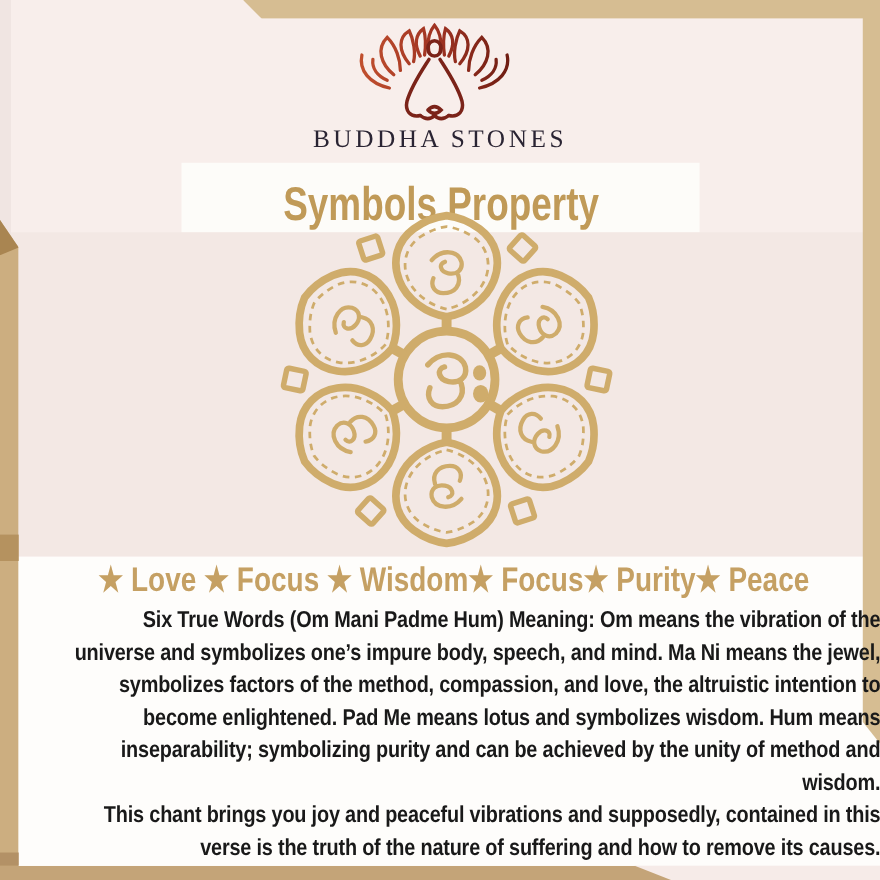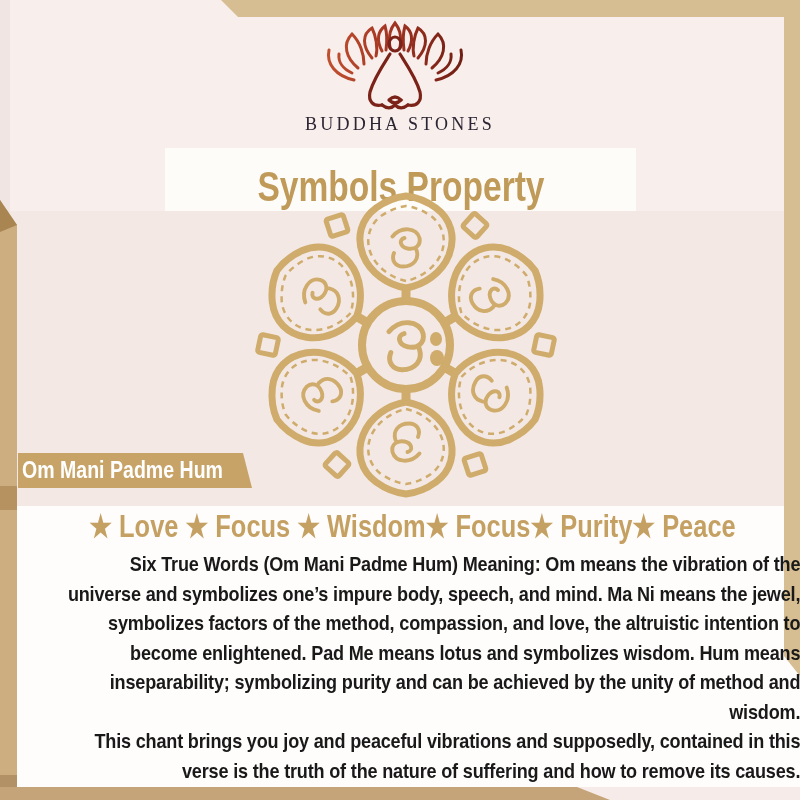--- a/index.html
+++ b/index.html
@@ -22,21 +22,21 @@
              clip-path:polygon(0 0,17px 25px,17px 600px,0 600px);}
   .frame-left-bevel{left:0;top:200px;width:17px;height:34px;background:#a98551;
              clip-path:polygon(0 0,17px 25px,0 32px);}
   .fold-badge{left:0;top:486px;width:17px;height:24px;background:#b5925f;}
   .fold-bottom{left:0;top:775px;width:17px;height:12px;background:#b39166;}
   .frame-bottom{left:0;top:787px;width:800px;height:13px;background:#c4a478;
              clip-path:polygon(0 0,577px 0,610px 13px,0 13px);}
 
   
   .brand-name{left:0;top:114px;width:800px;text-align:center;
-      font-family:"Liberation Serif",serif;font-size:18px;font-weight:500;
+      font-family:"Liberation Serif",serif;font-size:23px;font-weight:500;
       letter-spacing:3.2px;color:#2a2433;}
 
   
   .heading-band{left:165px;top:148px;width:471px;height:63px;background:#fdfcf9;
       display:flex;align-items:flex-end;justify-content:center;}
   .heading-text{font-size:43px;font-weight:700;color:#c09a58;letter-spacing:0;
       transform:scaleX(0.78);white-space:nowrap;}
 
   
   .badge{left:18px;top:453px;width:234px;height:35px;background:#c7a368;
@@ -160,23 +160,20 @@
   </svg>
 
   <div class="abs frame-top"></div>
   <div class="abs frame-right"></div>
   <div class="abs frame-left"></div>
   <div class="abs frame-left-bevel"></div>
   <div class="abs fold-badge"></div>
   <div class="abs fold-bottom"></div>
   <div class="abs frame-bottom"></div>
 
-  <div class="abs badge">
-    <span class="badge-label">Om Mani Padme Hum</span>
-  </div>
 
   <div class="abs stars">★ Love ★ Focus ★ Wisdom★ Focus★ Purity★ Peace</div>
 
   <div class="abs para-wrap">
     <div class="para">Six True Words (Om Mani Padme Hum) Meaning: Om means the vibration of the
 universe and symbolizes one’s impure body, speech, and mind. Ma Ni means the jewel,
 symbolizes factors of the method, compassion, and love, the altruistic intention to
 become enlightened. Pad Me means lotus and symbolizes wisdom. Hum means
 inseparability; symbolizing purity and can be achieved by the unity of method and
 wisdom.

